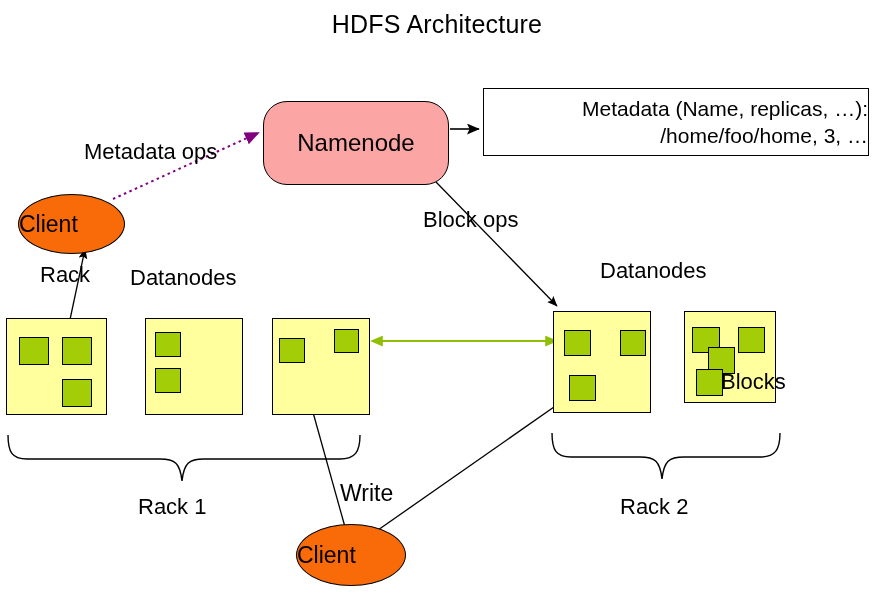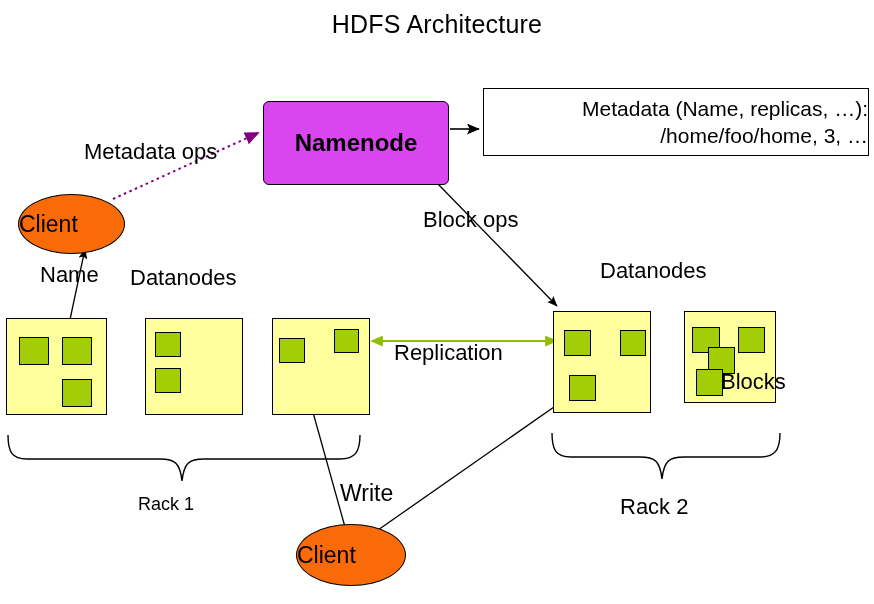--- a/index.html
+++ b/index.html
@@ -25,25 +25,24 @@
     text-align: center;
     font-size: 25px;
     line-height: 32px;
     letter-spacing: 0.2px;
   }
 
   
   #namenode-box {
     left: 263px; top: 101px;
     width: 186px; height: 84px;
-    background: #d946ef;
+    background: #fca5a5;
     border: 1.6px solid #000000;
-    border-radius: 6px;
-    box-sizing: border-box;
-    font-weight: bold;
+    border-radius: 24px;
+    box-sizing: border-box;
   }
   #namenode-label {
     position: absolute;
     left: 0; right: 0; top: 50%;
     transform: translateY(-50%);
     text-align: center;
     font-size: 24px;
   }
 
   
@@ -91,21 +90,21 @@
 
   
   .lbl { white-space: nowrap; }
   #lbl-metadata-ops { left: 84px; top: 139px; font-size: 22px; }
   #lbl-block-ops    { left: 423px; top: 207px; font-size: 22px; }
   #lbl-replication  { left: 394px; top: 340px; font-size: 22px; }
   #lbl-read         { left: 40px;  top: 262px; font-size: 22px; }
   #lbl-write        { left: 340px; top: 480px; font-size: 23px; }
   #lbl-datanodes-1  { left: 130px; top: 265px; font-size: 22px; }
   #lbl-datanodes-2  { left: 600px; top: 258px; font-size: 22px; }
-  #lbl-rack-1       { left: 138px; top: 494px; font-size: 18px; }
+  #lbl-rack-1       { left: 138px; top: 494px; font-size: 22px; }
   #lbl-rack-2       { left: 620px; top: 494px; font-size: 22px; }
   #lbl-blocks       { left: 721px; top: 369px; font-size: 22px; }
 
   
   #overlay {
     left: 0; top: 0;
     width: 874px; height: 604px;
     pointer-events: none;
   }
 </style>
@@ -186,22 +185,21 @@
       <div class="block" style="left: 569px; top: 375px; width: 27px; height: 26px; background: rgb(163, 205, 6); position: absolute;"></div>
       <div class="abs datanode" style="left: 684px; top: 311px; width: 92px; height: 92px; background: rgb(255, 255, 158);"></div>
       <div class="block" style="left: 692px; top: 327px; width: 28px; height: 26px; background: rgb(163, 205, 6); position: absolute;"></div>
       <div class="block" style="left: 738px; top: 327px; width: 27px; height: 26px; background: rgb(163, 205, 6); position: absolute;"></div>
       <div class="block" style="left: 708px; top: 347px; width: 27px; height: 27px; background: rgb(163, 205, 6); position: absolute;"></div>
       <div class="block" style="left: 696px; top: 369px; width: 27px; height: 27px; background: rgb(163, 205, 6); position: absolute;"></div>
     </div>
 
   <div class="abs lbl" id="lbl-metadata-ops">Metadata ops</div>
   <div class="abs lbl" id="lbl-block-ops">Block ops</div>
-  <div class="abs lbl" id="lbl-replication">Replication</div>
-  <div class="abs lbl" id="lbl-read">Name</div>
+  <div class="abs lbl" id="lbl-read">Rack</div>
   <div class="abs lbl" id="lbl-write">Write</div>
   <div class="abs lbl" id="lbl-datanodes-1">Datanodes</div>
   <div class="abs lbl" id="lbl-datanodes-2">Datanodes</div>
   <div class="abs lbl" id="lbl-rack-1">Rack 1</div>
   <div class="abs lbl" id="lbl-rack-2">Rack 2</div>
   <div class="abs lbl" id="lbl-blocks">Blocks</div>
 
 </div>
 
 </body></html>

